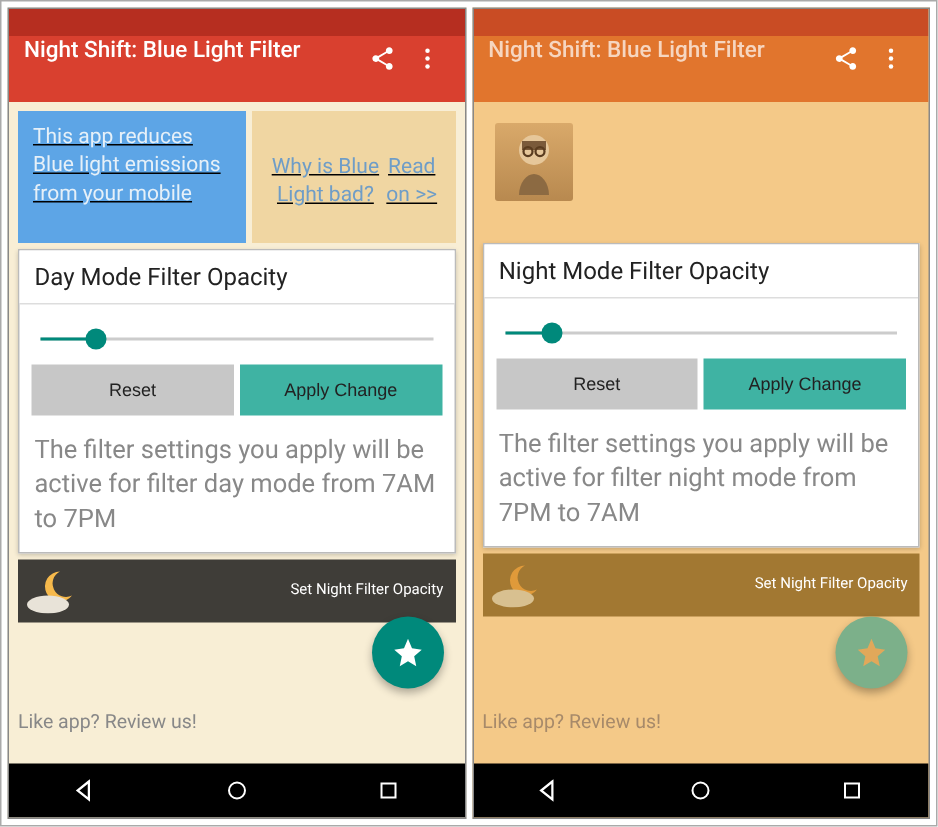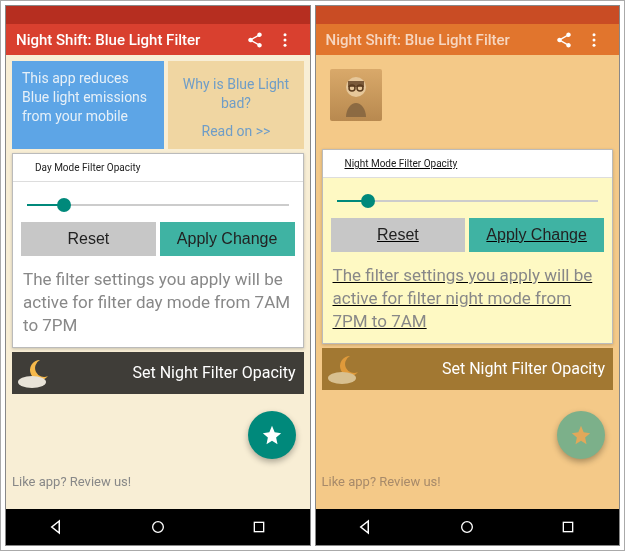--- a/index.html
+++ b/index.html
@@ -20,23 +20,22 @@
     background: #f8eed5;
     position: relative;
     overflow: hidden;
     border: 1px solid #888;
   }
   .phone.night { background: #f4c988; }
   .status-bar { height: 18px; }
   .phone.day .status-bar { background: #b62e20; }
   .phone.night .status-bar { background: #c94c24; }
   .app-bar {
-    height: 31px;
-    display: flex;
-    align-items: center;
+    height: 44px;
+    display: flex;
     padding: 0 10px;
     color: #fff;
   }
   .phone.day .app-bar { background: #d9402f; }
   .phone.night .app-bar { background: #e1752d; }
   .phone.night .app-bar .title { color: rgba(255,255,255,0.7); }
   .app-bar .title {
     flex: 1;
     font-size: 15px;
     font-weight: 500;
@@ -54,38 +53,39 @@
     position: relative;
     padding: 6px;
     display: flex;
     flex-direction: column;
   }
   .intro-row {
     display: flex;
     gap: 4px;
     height: 88px;
     margin-bottom: 4px;
+    text-decoration: underline;
   }
   .intro-card {
     padding: 8px 10px;
     font-size: 14px;
     line-height: 1.35;
   }
   .intro-left {
     flex: 1.15;
     background: #5da5e6;
     color: #e6f0f8;
   }
   .intro-right {
     flex: 1;
     background: #f0d6a2;
     color: #6f9dc7;
     text-align: center;
     display: flex;
-    flex-direction: column;
+    flex-direction: row;
     justify-content: space-between;
     align-items: center;
     padding-top: 14px;
   }
   .intro-night {
     display: flex;
     gap: 10px;
     height: 88px;
     padding: 8px;
     align-items: flex-start;
@@ -102,24 +102,24 @@
     font-size: 11px;
     color: #8c5a2a;
     line-height: 1.35;
   }
   .opacity-card {
     background: #fff;
     border: 1px solid #bbb;
     box-shadow: 0 1px 3px rgba(0,0,0,0.2);
     margin: 0 0 4px 0;
   }
-  .phone.night .opacity-card { background: #fef9c3; text-decoration: underline; }
+  .phone.night .opacity-card { background: #ffffff; }
   .opacity-header {
-    padding: 8px 22px;
-    font-size: 10px;
+    padding: 8px 10px;
+    font-size: 16px;
     color: #222;
     background: #fff;
   }
   .slider-row {
     padding: 22px 14px 16px;
     border-top: 1px solid #ddd;
   }
   .slider {
     position: relative;
     height: 2px;
@@ -139,41 +139,41 @@
   }
   .btn-row {
     display: flex;
     padding: 0 8px 4px;
     gap: 4px;
   }
   .btn {
     flex: 1;
     height: 34px;
     border: none;
-    font-size: 16px;
+    font-size: 12px;
     font-weight: 500;
     cursor: pointer;
   }
   .btn-reset { background: #c7c7c7; color: #222; }
   .btn-apply { background: #3fb3a3; color: #222; }
   .hint {
     padding: 8px 10px 10px;
     font-size: 17px;
     color: #888;
     line-height: 1.35;
   }
   .night-strip {
     height: 42px;
     background: #3f3d38;
     color: #fff;
     display: flex;
     align-items: center;
     justify-content: flex-end;
     padding: 0 8px;
-    font-size: 16px;
+    font-size: 10px;
     position: relative;
     margin-bottom: 6px;
   }
   .phone.night .night-strip { background: #a27832; }
   .moon-cloud {
     position: absolute;
     left: 6px; top: 4px;
     width: 60px; height: 32px;
   }
   .review {

